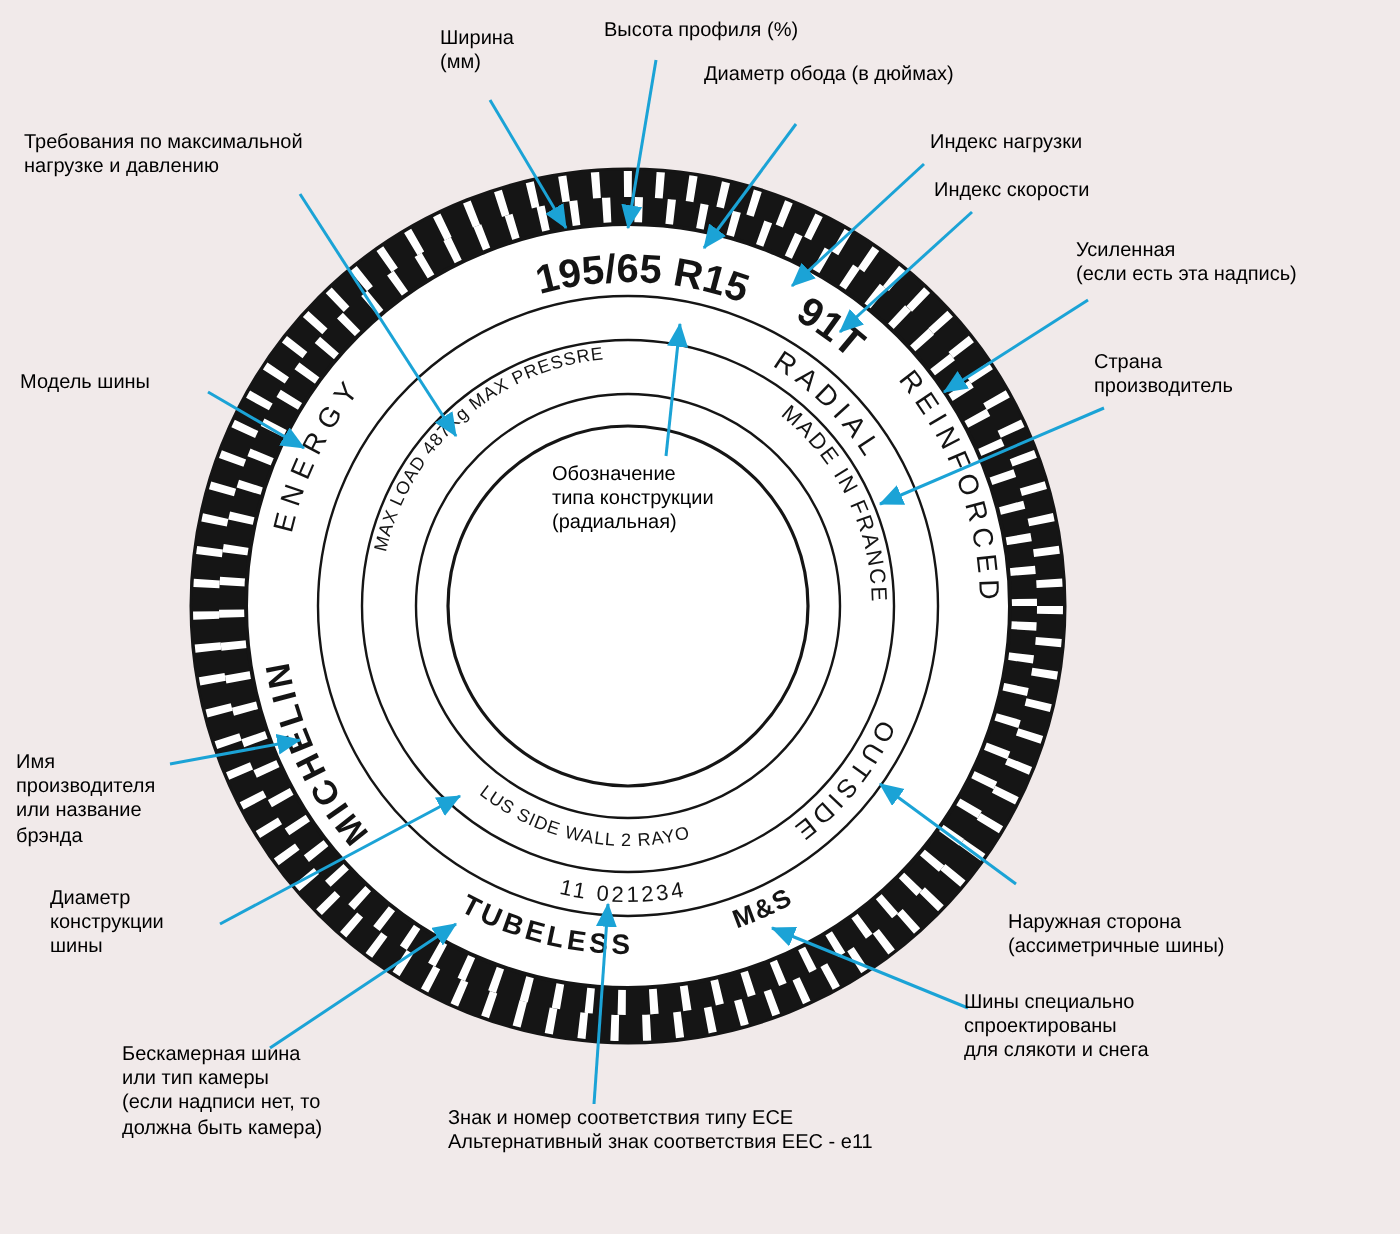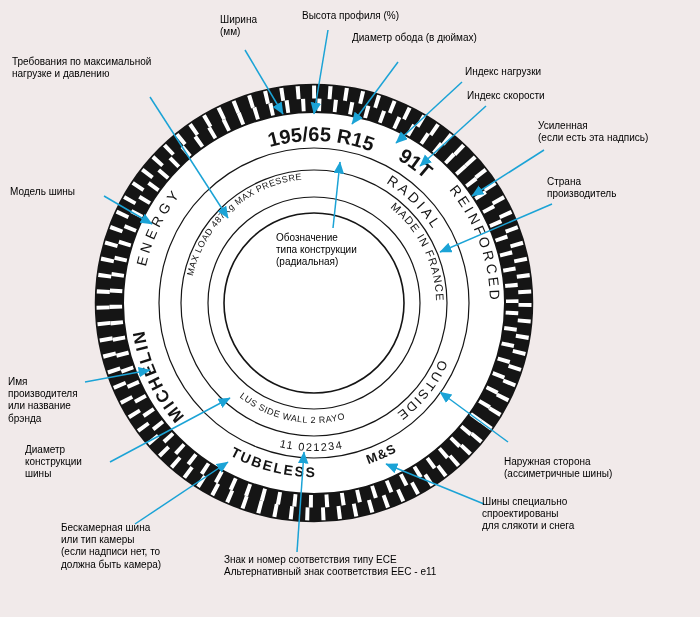--- a/index.html
+++ b/index.html
@@ -112,21 +112,21 @@
       <line class="arrow" x1="508" y1="442" x2="440" y2="392" marker-end="url(#ah)"></line>
     </g>
   </svg>
 
   <div class="label" style="left:220px; top:14px;">Ширина
 (мм)</div>
   <div class="label" style="left:302px; top:10px;">Высота профиля (%)</div>
   <div class="label" style="left:352px; top:32px;">Диаметр обода (в дюймах)</div>
   <div class="label" style="left:437px; top:66px;margin-left:28px;">Индекс нагрузки</div>
   <div class="label" style="left:467px; top:90px;">Индекс скорости</div>
-  <div class="label" style="left:12px;  top:56px;">Требования по максимальной
+  <div class="label" style="left:12px;  top:66px;">Требования по максимальной
 нагрузке и давлению</div>
   <div class="label" style="left:538px; top:120px;">Усиленная
 (если есть эта надпись)</div>
   <div class="label" style="left:547px; top:176px;">Страна
 производитель</div>
   <div class="label" style="left:10px;  top:186px;">Модель шины</div>
   <div class="label" style="left:276px; top:232px;">Обозначение
 типа конструкции
 (радиальная)</div>
   <div class="label" style="left:8px;   top:376px;">Имя

